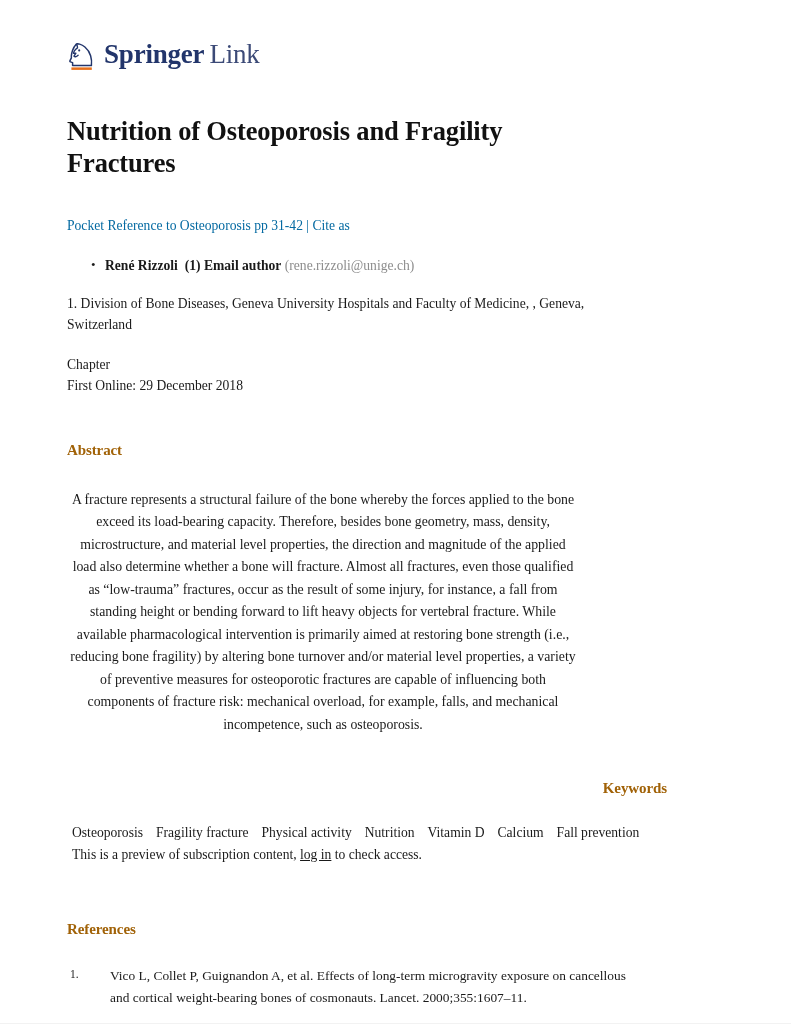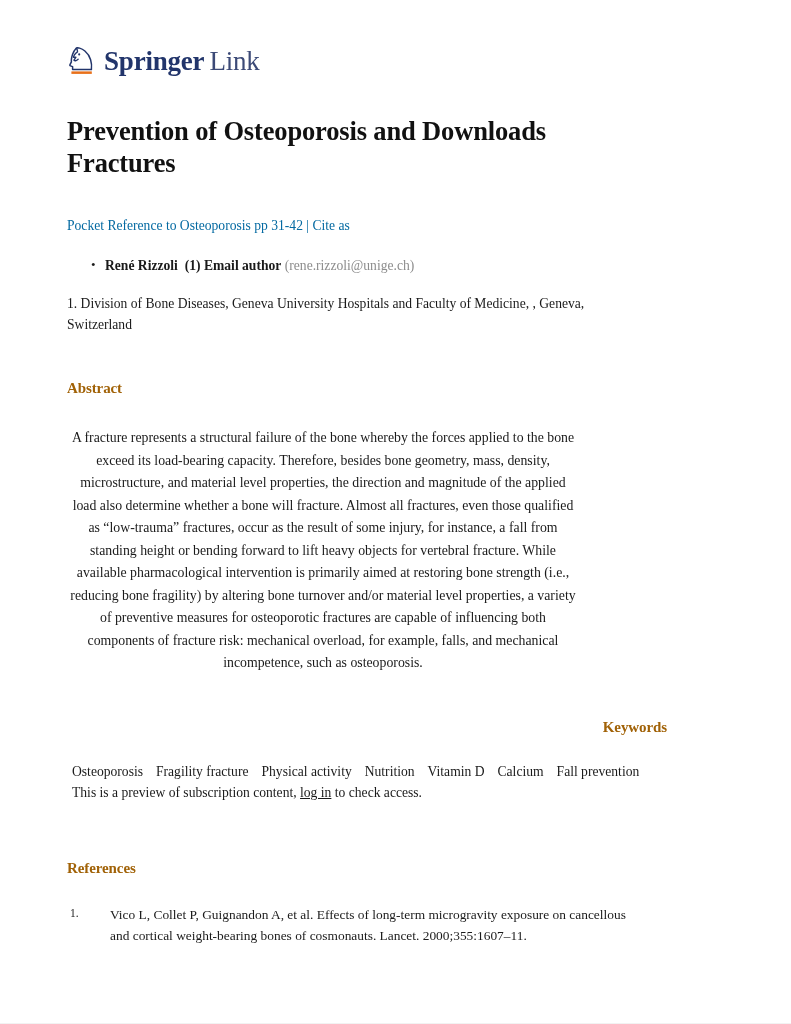--- a/index.html
+++ b/index.html
@@ -27,21 +27,21 @@
   .content {
     position: absolute;
     left: 67px;
     top: 0;
     width: 600px;
   }
 
   
   .logo-row {
     display: flex;
-    align-items: center;
+    align-items: flex-start;
     padding-top: 41px;
     height: 40px;
   }
   .logo-mark {
     width: 30px;
     height: 32px;
     margin-right: 7px;
     position: relative;
     flex: none;
   }
@@ -198,32 +198,36 @@
                    C7.4 15.6 8.0 15.8 8.6 15.7 C9.6 15.5 10.4 14.9 11.1 14.2" fill="none" stroke="#22356b" stroke-width="1.4" stroke-linejoin="round" stroke-linecap="round"></path>
           <circle cx="12.2" cy="9.4" r="1.05" fill="#22356b"></circle>
           <rect x="4.4" y="26.4" width="20.4" height="2.5" fill="#e8701a"></rect>
         </svg>
       </div>
       <div class="logo-word">
         <span class="springer">Springer</span><span class="link">Link</span>
       </div>
     </div>
 
-    <h1 class="doc-title">Prevention of Osteoporosis and Downloads Fractures</h1>
+    <h1 class="doc-title">Nutrition of Osteoporosis and Fragility Fractures</h1>
 
     <div class="breadcrumb">Pocket Reference to Osteoporosis pp 31-42 | Cite as</div>
 
     <ul class="bullets">
       <li>
         <span class="author-name">René Rizzoli</span><span>&nbsp;&nbsp;</span><span class="author-aff-num">(1)</span><span>&nbsp;</span><span class="email-author">Email author</span><span>&nbsp;</span><span class="email-addr">(rene.rizzoli@unige.ch)</span>
       </li>
     </ul>
 
     <div class="affiliation">1. Division of Bone Diseases, Geneva University Hospitals and Faculty of Medicine, , Geneva, Switzerland</div>
 
+    <div class="pub-type">
+      <div>Chapter</div>
+      <div>First Online: 29 December 2018</div>
+    </div>
 
 
     <h2 class="section">Abstract</h2>
     <p class="abstract">A fracture represents a structural failure of the bone whereby the forces applied to the bone exceed its load-bearing capacity. Therefore, besides bone geometry, mass, density, microstructure, and material level properties, the direction and magnitude of the applied load also determine whether a bone will fracture. Almost all fractures, even those qualified as “low-trauma” fractures, occur as the result of some injury, for instance, a fall from standing height or bending forward to lift heavy objects for vertebral fracture. While available pharmacological intervention is primarily aimed at restoring bone strength (i.e., reducing bone fragility) by altering bone turnover and/or material level properties, a variety of preventive measures for osteoporotic fractures are capable of influencing both components of fracture risk: mechanical overload, for example, falls, and mechanical incompetence, such as osteoporosis.</p>
 
     <h2 class="section keywords">Keywords</h2>
     <div class="keyword-list">
       <span class="kw">Osteoporosis</span><span class="kw">Fragility fracture</span><span class="kw">Physical activity</span><span class="kw">Nutrition</span><span class="kw">Vitamin D</span><span class="kw">Calcium</span><span class="kw">Fall prevention</span>
       <div class="preview-note">
         <span>This is a preview of subscription content,</span>

